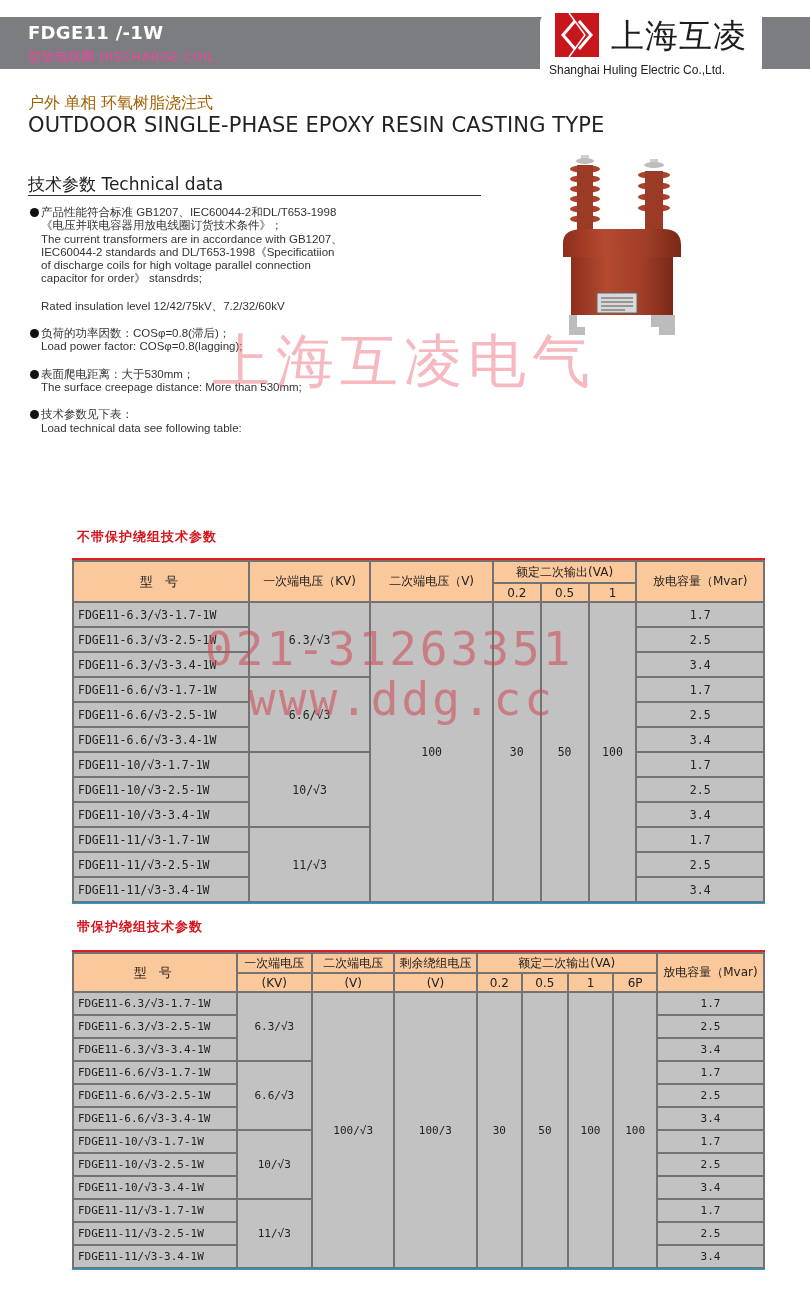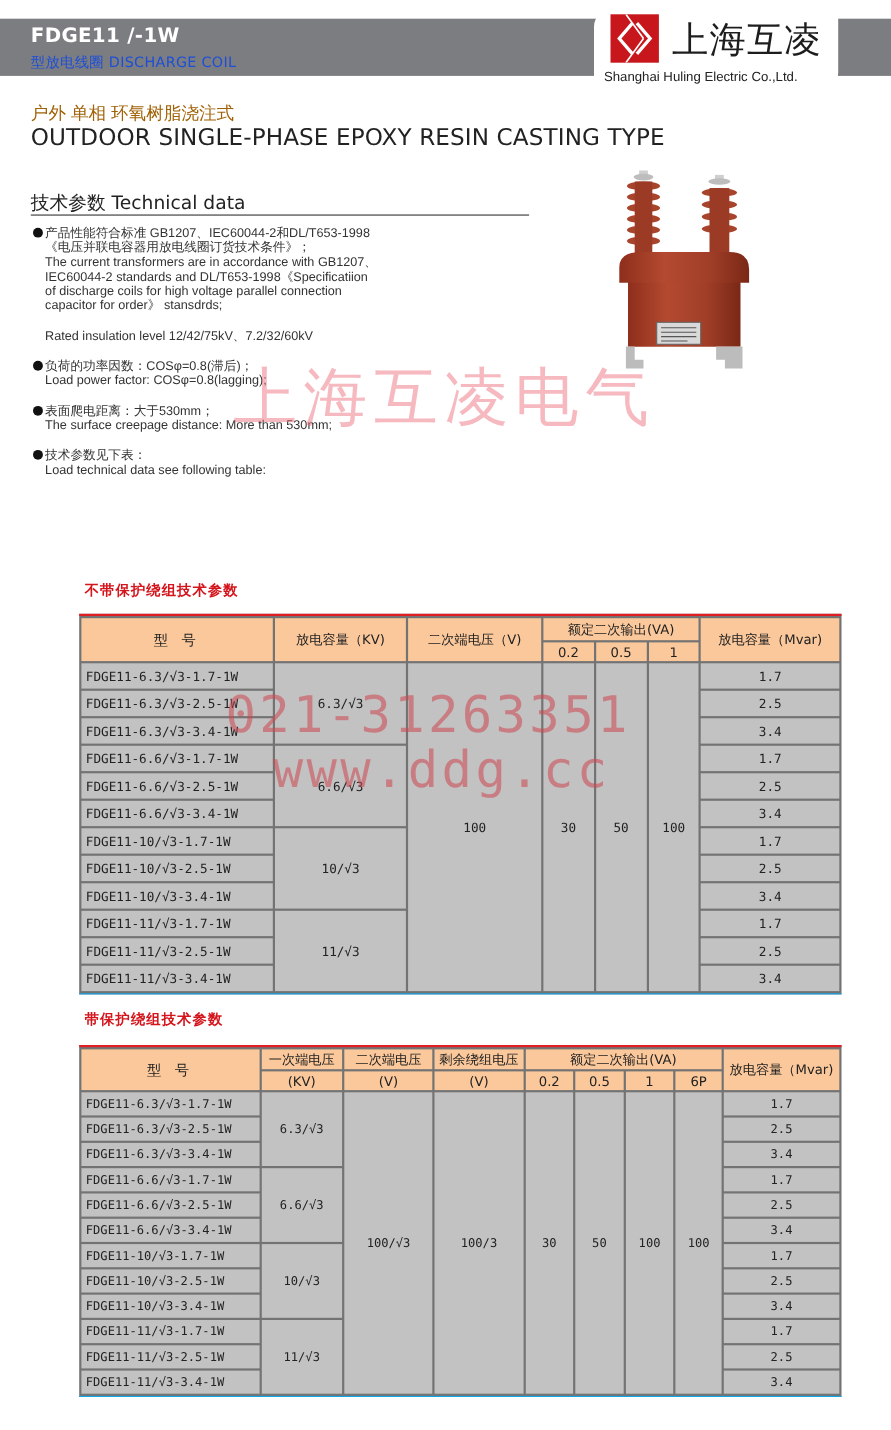--- a/index.html
+++ b/index.html
@@ -2,21 +2,21 @@
 <html><head>
 <meta charset="utf-8">
 <style>
   * { box-sizing: border-box; margin: 0; padding: 0; }
   html, body { width: 810px; height: 1300px; background: #ffffff; overflow: hidden; }
   body { position: relative; font-family: "Liberation Sans", "DejaVu Sans", sans-serif; color: #222; }
 
   
   .banner { position: absolute; left: 0; top: 17px; width: 810px; height: 52px; background: #7c7d80; }
   .banner-title { position: absolute; left: 28px; top: 22px; color: #fff; font-family: "DejaVu Sans", sans-serif; font-weight: bold; font-size: 18px; letter-spacing: 0.3px; }
-  .banner-sub { position: absolute; left: 28px; top: 48px; color: #1d4ed8; font-family: "DejaVu Sans", sans-serif; font-size: 13px; letter-spacing: 0.3px; }
+  .banner-sub { position: absolute; left: 28px; top: 48px; color: #ec4899; font-family: "DejaVu Sans", sans-serif; font-size: 13px; letter-spacing: 0.3px; }
   .logo-box { position: absolute; left: 540px; top: 10px; width: 222px; height: 70px; background: #fff; border-radius: 14px 0 14px 0; }
   .logo-mark { position: absolute; left: 555px; top: 13px; width: 44px; height: 44px; background: #c8161d; overflow: hidden; }
   .logo-cn { position: absolute; left: 611px; top: 14px; font-family: "DejaVu Sans", sans-serif; font-size: 33px; color: #1d1d1d; letter-spacing: 1px; }
   .logo-en { position: absolute; left: 549px; top: 63px; font-family: "Liberation Sans", sans-serif; font-size: 12px; color: #222; }
 
   
   .intro-cn { position: absolute; left: 28px; top: 93px; font-size: 16px; color: #a16207; font-family: Liberation Sans, sans-serif; }
   .intro-en { position: absolute; left: 28px; top: 113px; font-size: 21px; color: #222; font-family: "DejaVu Sans", sans-serif; letter-spacing: 0.1px; }
   .tech-title { position: absolute; left: 28px; top: 173px; font-size: 17px; color: #222; font-family: "DejaVu Sans", sans-serif; }
   .tech-rule { position: absolute; left: 28px; top: 195px; width: 453px; height: 1px; background: #333; }
@@ -155,21 +155,21 @@
       <col style="width:120px">
       <col style="width:121px">
       <col style="width:46px">
       <col style="width:46px">
       <col style="width:46px">
       <col style="width:126px">
   </colgroup>
   <thead>
     <tr style="height:20px;">
       <th rowspan="2" style="font-size:13px; letter-spacing:4px;">型  号</th>
-      <th rowspan="2">放电容量（KV)</th>
+      <th rowspan="2">一次端电压（KV)</th>
       <th rowspan="2">二次端电压（V)</th>
       <th colspan="3">额定二次输出(VA)</th>
       <th rowspan="2">放电容量（Mvar)</th>
     </tr>
     <tr style="height:17px;">
       <th class="sub">0.2</th>
       <th class="sub">0.5</th>
       <th class="sub">1</th>
     </tr>
   </thead>

